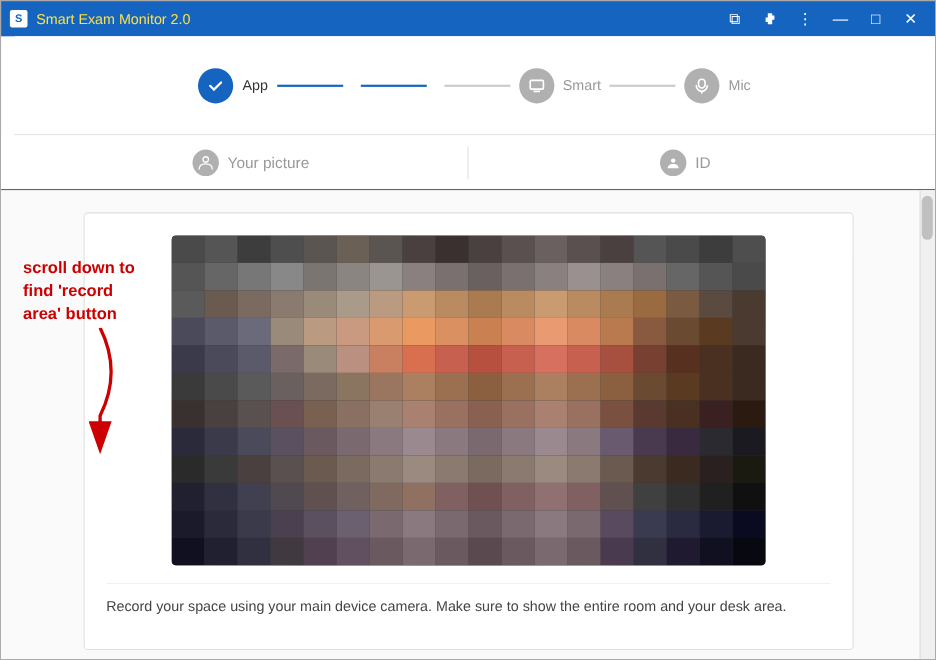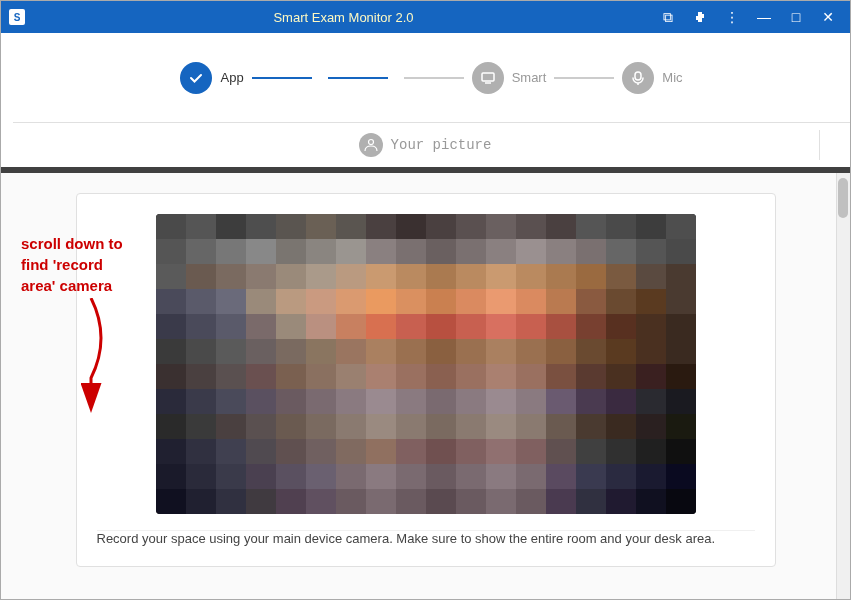--- a/index.html
+++ b/index.html
@@ -38,24 +38,23 @@
       margin-right: 8px;
       flex-shrink: 0;
       display: flex;
       align-items: center;
       justify-content: center;
       font-size: 10px;
       color: #1565c0;
       font-weight: bold;
     }
     .titlebar-title {
-      color: #fef9c3;
+      color: #fde047;
       font-size: 13px;
       flex: 1;
-      text-align: center;
     }
     .titlebar-controls {
       display: flex;
       gap: 4px;
     }
     .titlebar-btn {
       width: 28px;
       height: 28px;
       background: transparent;
       border: none;
@@ -126,23 +125,22 @@
       background: #1565c0;
     }
 
     
     .sub-tabs {
       display: flex;
       align-items: center;
       padding: 0 30px;
       height: 50px;
       background: #fff;
-      border-bottom: 6px solid #404040;
+      border-bottom: 1px solid #404040;
       flex-shrink: 0;
-      font-family: Liberation Mono, monospace;
     }
     .sub-tab {
       display: flex;
       align-items: center;
       gap: 8px;
       flex: 1;
       justify-content: center;
       color: #999;
       font-size: 14px;
     }
@@ -202,21 +200,21 @@
       position: relative;
       flex-shrink: 0;
     }
 
     .description-text {
       margin-top: 16px;
       font-size: 13px;
       color: #444;
       text-align: left;
       width: 100%;
-      padding: 0 0;
+      padding: 12px 0;
       border-top: 1px solid #f0f0f0;
     }
 
     
     .scroll-annotation {
       position: absolute;
       left: 20px;
       top: 60px;
       z-index: 10;
     }
@@ -322,26 +320,35 @@
     <div class="sub-tab">
       <div class="sub-tab-icon">
         <svg width="14" height="14" viewBox="0 0 14 14" fill="white">
           <circle cx="7" cy="4" r="2.5" stroke="white" stroke-width="1.2" fill="none"></circle>
           <path d="M1 13c0-3.5 2.5-5 6-5s6 1.5 6 5" stroke="white" stroke-width="1.2" fill="none"></path>
         </svg>
       </div>
       <span>Your picture</span>
     </div>
     <div class="sub-tab-divider"></div>
+    <div class="sub-tab">
+      <div class="sub-tab-icon">
+        <svg width="14" height="14" viewBox="0 0 14 14" fill="white">
+          <circle cx="7" cy="5" r="2" fill="white"></circle>
+          <path d="M2 12c0-2.8 2.2-4 5-4s5 1.2 5 4" fill="white"></path>
+        </svg>
+      </div>
+      <span>ID</span>
+    </div>
   </div>
 
   <div class="main-content">
 
     <div class="scroll-annotation">
-      <div class="scroll-text">scroll down to find 'record area' camera</div>
+      <div class="scroll-text">scroll down to find 'record area' button</div>
 
       <svg style="position:absolute; left:40px; top:65px;" width="60" height="120" viewBox="0 0 60 120">
         <defs>
           <marker id="arrowhead" markerWidth="10" markerHeight="7" refX="5" refY="3.5" orient="auto">
             <polygon points="0 0, 10 3.5, 0 7" fill="#cc0000"></polygon>
           </marker>
         </defs>
         <path d="M30 0 Q50 40 30 80 L30 100" stroke="#cc0000" stroke-width="3" fill="none" marker-end="url(#arrowhead)"></path>
       </svg>
     </div>

